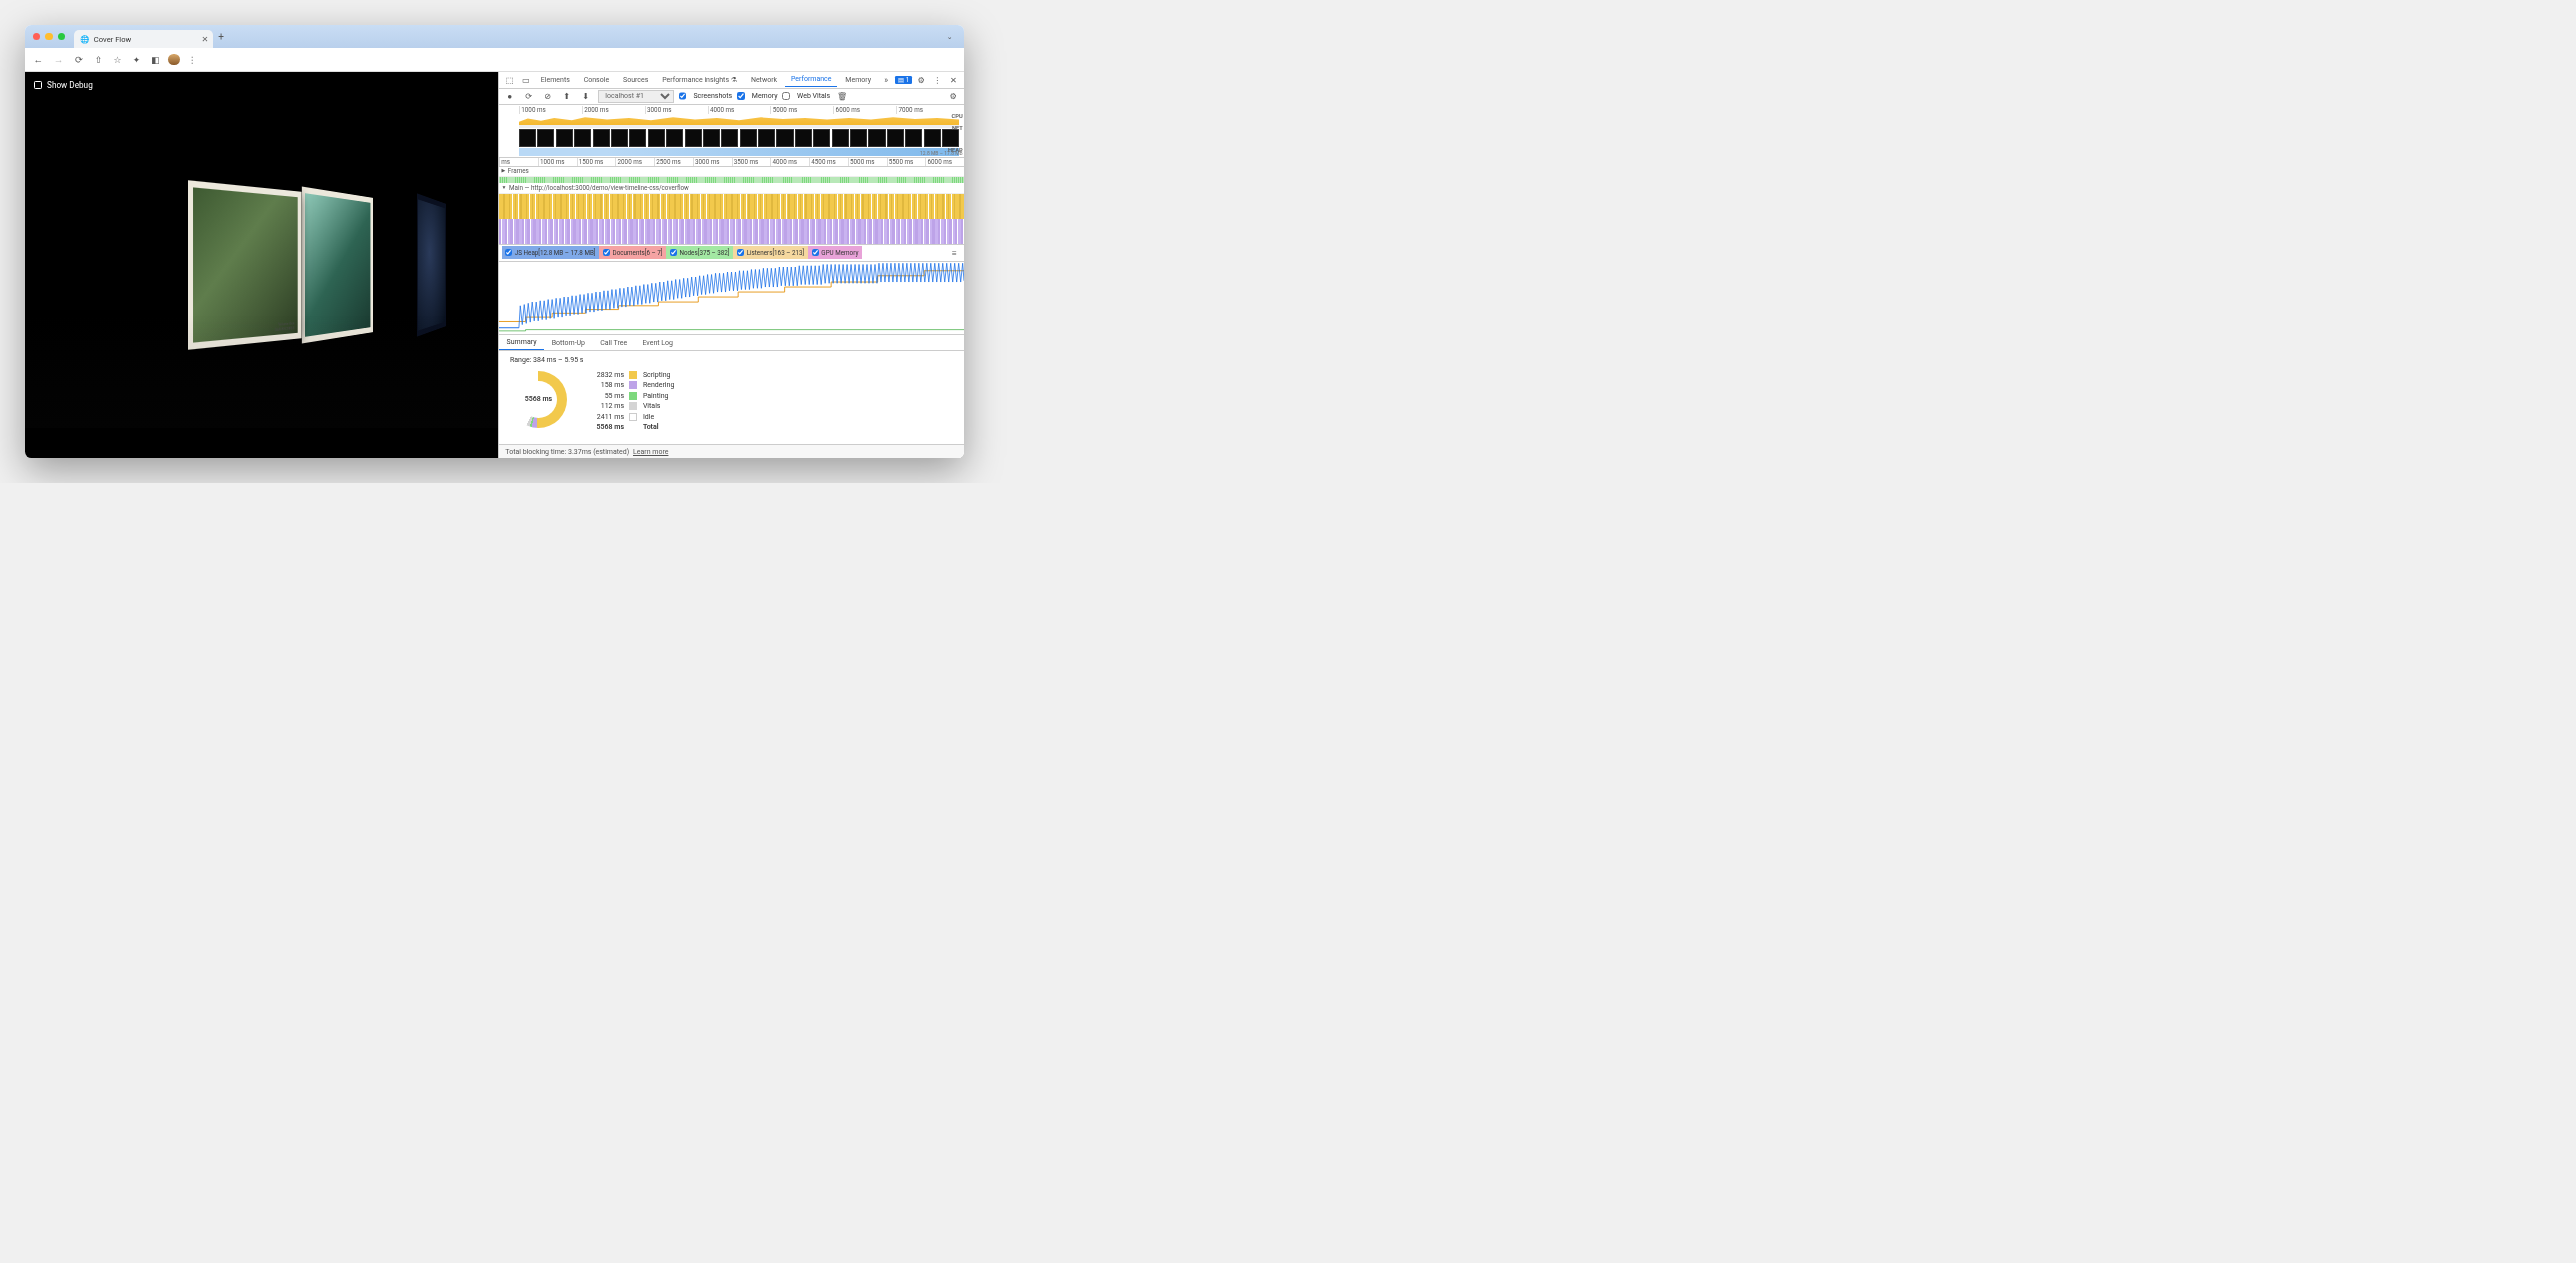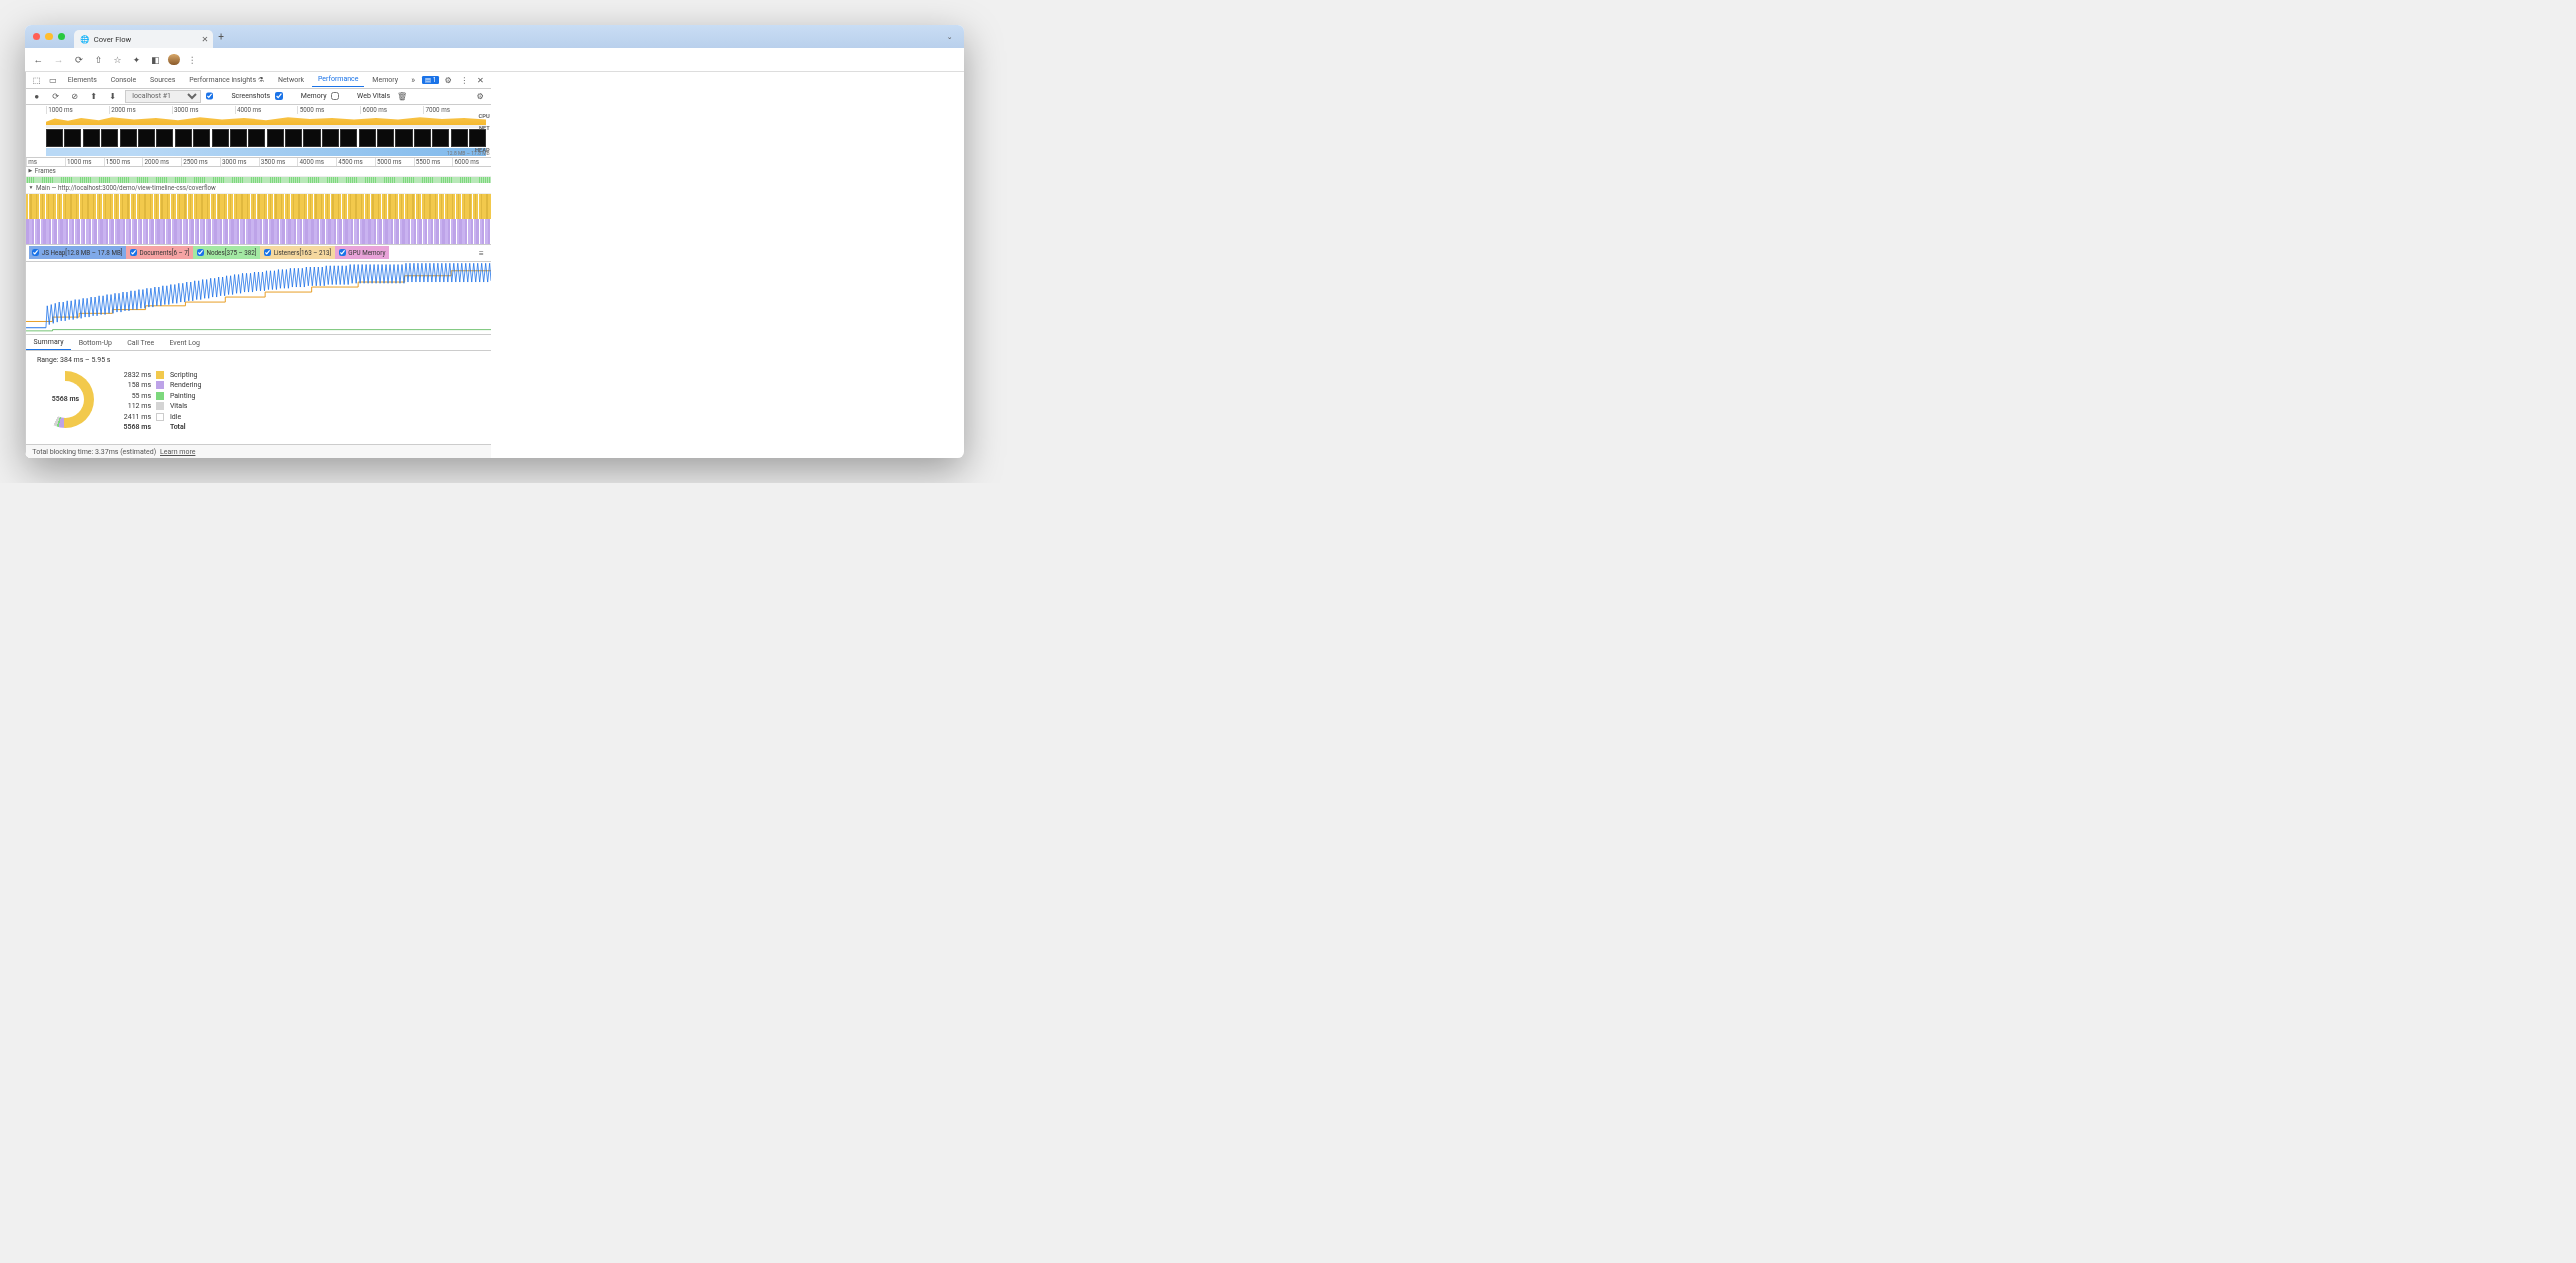--- a/index.html
+++ b/index.html
@@ -46,21 +46,21 @@
 
 .dev { width:466px; background:#fff; border-left:0.6px solid #ccc; display:flex; flex-direction:column; font-size:7px; color:#333; }
 .dev-tabs { height:16.5px; border-bottom:0.6px solid #ccc; display:flex; align-items:center; padding:0 3.8px; gap:2.5px; }
 .dtab{padding:2.5px 5.7px;color:#555;white-space:nowrap}
 .dtab.active{color:#1a73e8;border-bottom:1.3px solid #1a73e8}
 .dicon{width:14px;height:12.7px;display:flex;align-items:center;justify-content:center;color:#555;font-size:8.2px}
 .issuebadge{background:#1a73e8;color:#fff;border-radius:1.3px;padding:0 2.5px;font-size:6.3px;margin-left:auto;display:flex;align-items:center;gap:1.9px}
 
 .perf-toolbar{height:16.5px;border-bottom:0.6px solid #ccc;display:flex;align-items:center;padding:0 3.8px;gap:5px}
 .perf-toolbar select{font-size:7px;border:0.6px solid #ccc;padding:0.6px 2.5px;width:76px;color:#666}
-.cb{display:flex;align-items:flex-start;gap:18px;font-size:7px}
+.cb{display:flex;align-items:flex-start;gap:7px;font-size:7px}
 .cb input{width:7.6px;height:7.6px;accent-color:#1a73e8}
 
 
 .overview{border-bottom:0.6px solid #ccc;position:relative;padding:1.3px 5px 1.3px 20px;font-size:6.3px;color:#555}
 .ovticks{display:flex;height:7.6px}
 .ovticks span{flex:1;text-align:left;border-left:0.6px solid #ddd;padding-left:1.3px}
 .ovcpu{height:11.4px;background:linear-gradient(#f9c64f,#f5b92f);clip-path:polygon(0 70%,2% 40%,5% 60%,8% 35%,12% 55%,15% 30%,20% 50%,25% 35%,30% 55%,35% 30%,40% 50%,45% 35%,50% 55%,55% 30%,60% 45%,65% 35%,70% 50%,75% 35%,80% 50%,85% 30%,90% 45%,95% 35%,100% 50%,100% 100%,0 100%)}
 .sidelabel{position:absolute;right:1.3px;font-size:5.7px;font-weight:600;color:#555}
 .filmstrip{height:17.7px;display:flex;gap:1.3px;margin:1.3px 0}
 .film{flex:1;background:#0a0a0a;border:0.6px solid #333}
@@ -132,20 +132,42 @@
     <div class="ticon">⇧</div>
     <div class="ticon">☆</div>
     <div class="ticon">✦</div>
     <div class="ticon">◧</div>
     <div class="ticon" style="background:linear-gradient(#d8a86a,#8a5a2a);border-radius:50%;width:11.4px;height:11.4px"></div>
     <div class="ticon">⋮</div>
   </div>
 
   <div class="content">
 
+    <div class="page">
+      <label class="debug">
+        <input type="checkbox" style="">
+        <span>Show Debug</span>
+      </label>
+      <div class="stage">
+        <div class="cover c2">
+            <div class="inner"></div>
+          </div>
+        <div class="cover c1">
+            <div class="inner"></div>
+          </div>
+        <div class="cover c0">
+          <div class="inner"></div>
+          <div class="caption">
+            <div>Volume One</div>
+            <div>DAB RECORDS</div>
+          </div>
+        </div>
+        <div class="reflect"></div>
+      </div>
+    </div>
 
     <div class="dev">
       <div class="dev-tabs">
         <div class="dicon">⬚</div>
         <div class="dicon">▭</div>
         <div class="dtab">Elements</div>
         <div class="dtab">Console</div>
         <div class="dtab">Sources</div>
         <div class="dtab"><span>Performance insights</span> <span>⚗</span></div>
         <div class="dtab">Network</div>

